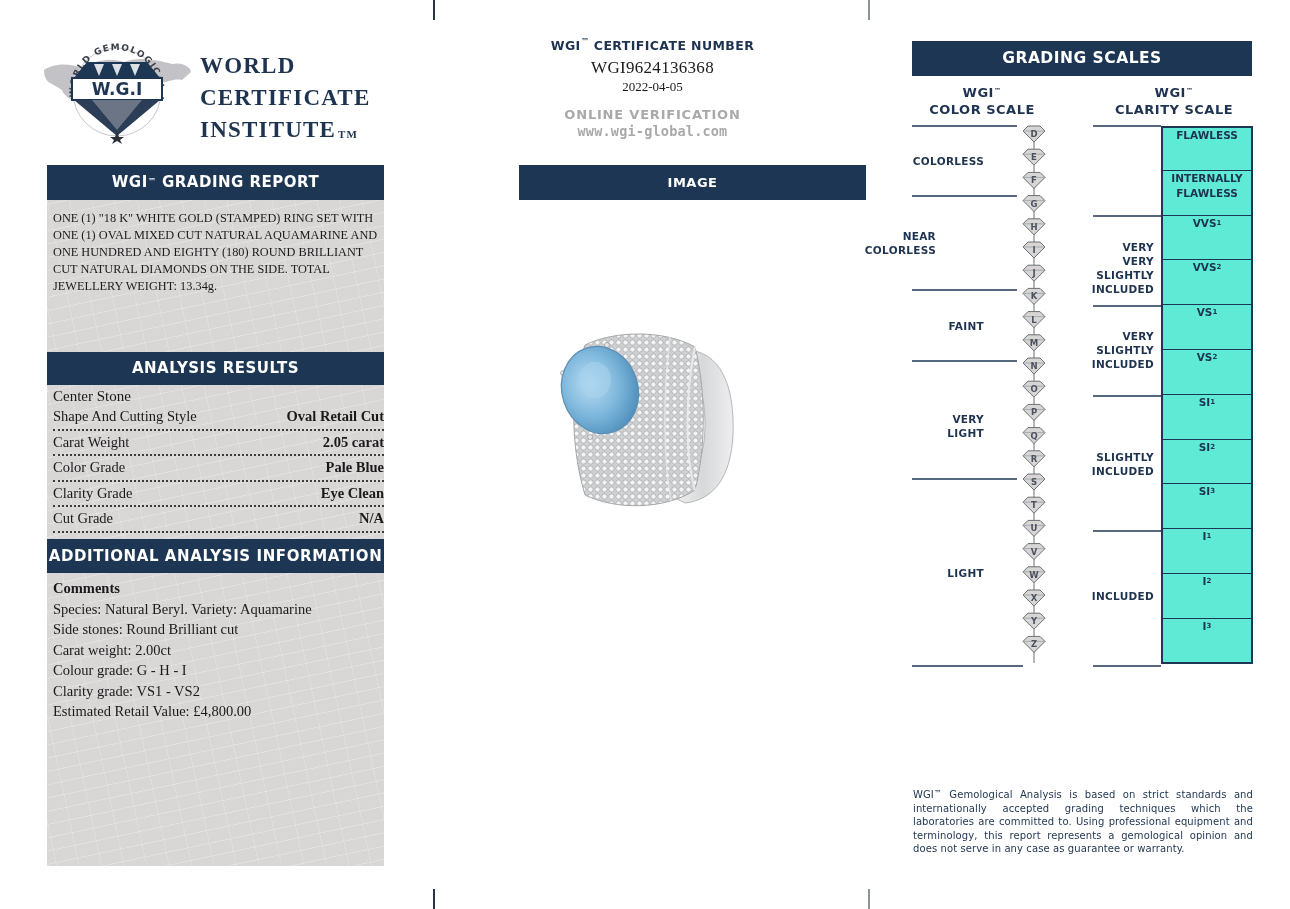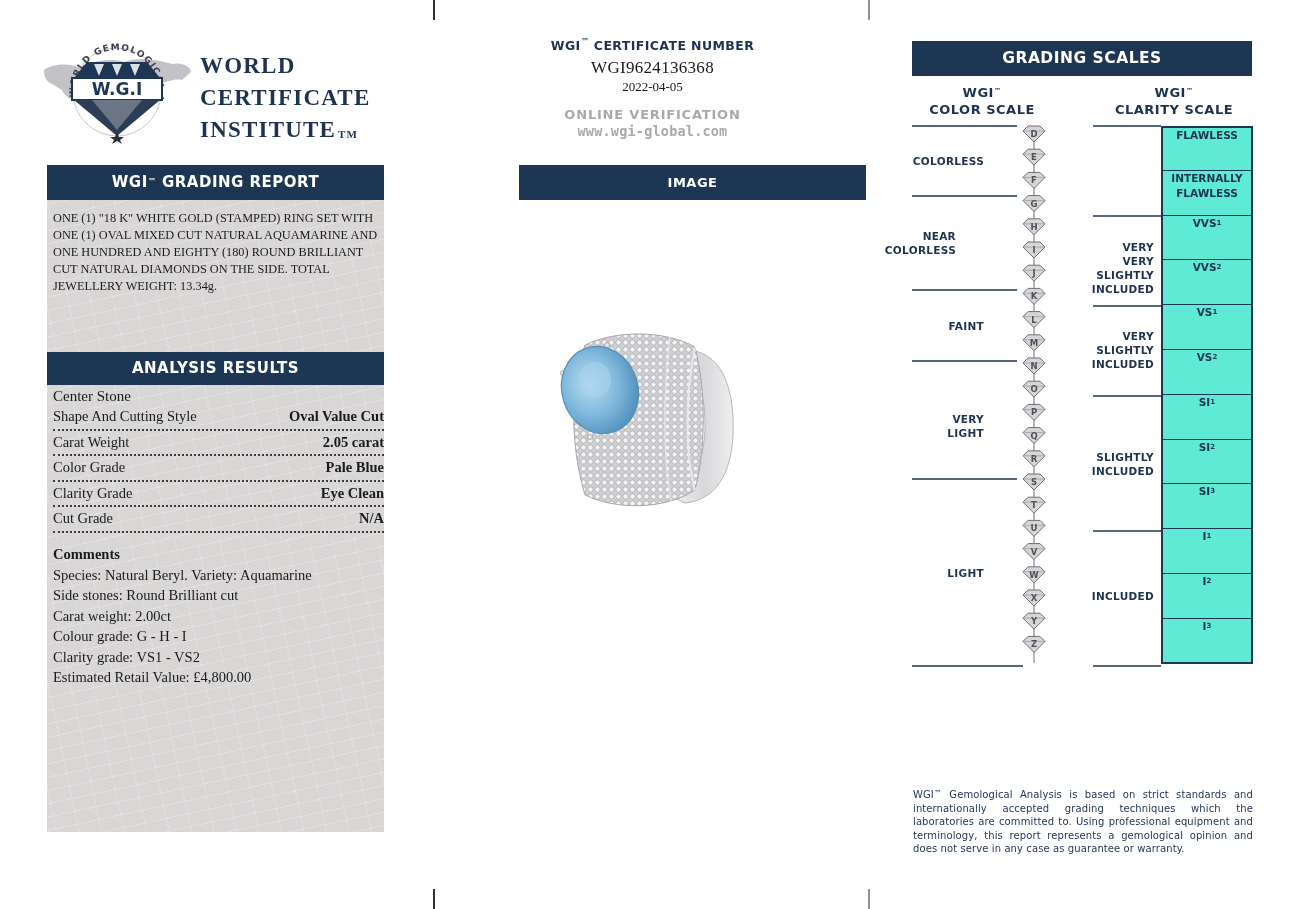--- a/index.html
+++ b/index.html
@@ -124,40 +124,41 @@
   <div class="navy-bar bar-grading">
     <span>WGI</span><span class="tm-sup">™</span><span> GRADING REPORT</span>
   </div>
   <div class="grey-box desc">ONE (1) "18 K" WHITE GOLD (STAMPED) RING SET WITH ONE (1) OVAL MIXED CUT NATURAL AQUAMARINE AND ONE HUNDRED AND EIGHTY (180) ROUND BRILLIANT CUT NATURAL DIAMONDS ON THE SIDE. TOTAL JEWELLERY WEIGHT: 13.34g.</div>
 
   <div class="navy-bar bar-analysis">ANALYSIS RESULTS</div>
   <div class="grey-box analysis">
     <div class="center-stone">Center Stone</div>
     <div class="arow">
       <span>Shape And Cutting Style</span>
-      <span class="val">Oval Value Cut</span>
+      <span class="val">Oval Retail Cut</span>
     </div>
     <div class="arow">
       <span>Carat Weight</span>
       <span class="val">2.05 carat</span>
     </div>
     <div class="arow">
       <span>Color Grade</span>
       <span class="val">Pale Blue</span>
     </div>
     <div class="arow">
       <span>Clarity Grade</span>
       <span class="val">Eye Clean</span>
     </div>
     <div class="arow">
       <span>Cut Grade</span>
       <span class="val">N/A</span>
     </div>
   </div>
 
+  <div class="navy-bar bar-additional">ADDITIONAL ANALYSIS INFORMATION</div>
   <div class="grey-box additional">
     <div class="ctitle">Comments</div>
     <div>Species: Natural Beryl. Variety: Aquamarine</div>
     <div>Side stones: Round Brilliant cut</div>
     <div>Carat weight: 2.00ct</div>
     <div>Colour grade: G - H - I</div>
     <div>Clarity grade: VS1 - VS2</div>
     <div>Estimated Retail Value: £4,800.00</div>
   </div>
 </div>
@@ -351,21 +352,21 @@
       </g>
       <g>
         <polygon points="118,523.4 123,518.4 135,518.4 140,523.4 129,534.4" fill="#d8d5d5" stroke="#6b6f76" stroke-width="1"></polygon>
         <line x1="118" y1="523.4" x2="140" y2="523.4" stroke="#8a8e94" stroke-width="0.6"></line>
         <text x="129" y="529.4">Z</text>
       </g>
     </g>
 </svg>
 
 <div class="color-group-label" style="left:912px; top:154px; width:72px;">COLORLESS</div>
-<div class="color-group-label" style="left:884px; top:229px; width:72px;">
+<div class="color-group-label" style="left:864px; top:229px; width:72px;">
   <div>NEAR</div>
   <div>COLORLESS</div>
 </div>
 <div class="color-group-label" style="left:912px; top:319px; width:72px;">FAINT</div>
 <div class="color-group-label" style="left:912px; top:412px; width:72px;">VERY LIGHT</div>
 <div class="color-group-label" style="left:912px; top:566px; width:72px;">LIGHT</div>
 
 <div class="clar-group-label" style="top:240px;">
   <div>VERY VERY</div>
   <div>SLIGHTLY</div>

